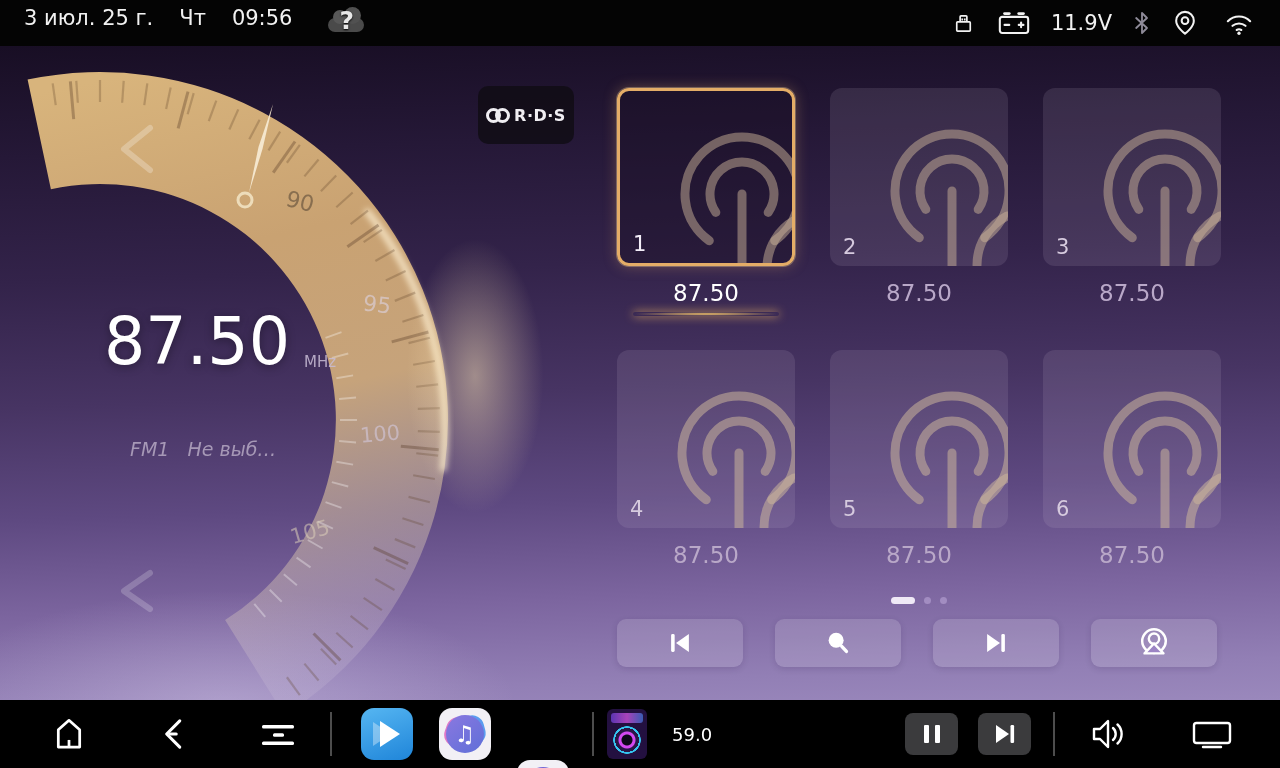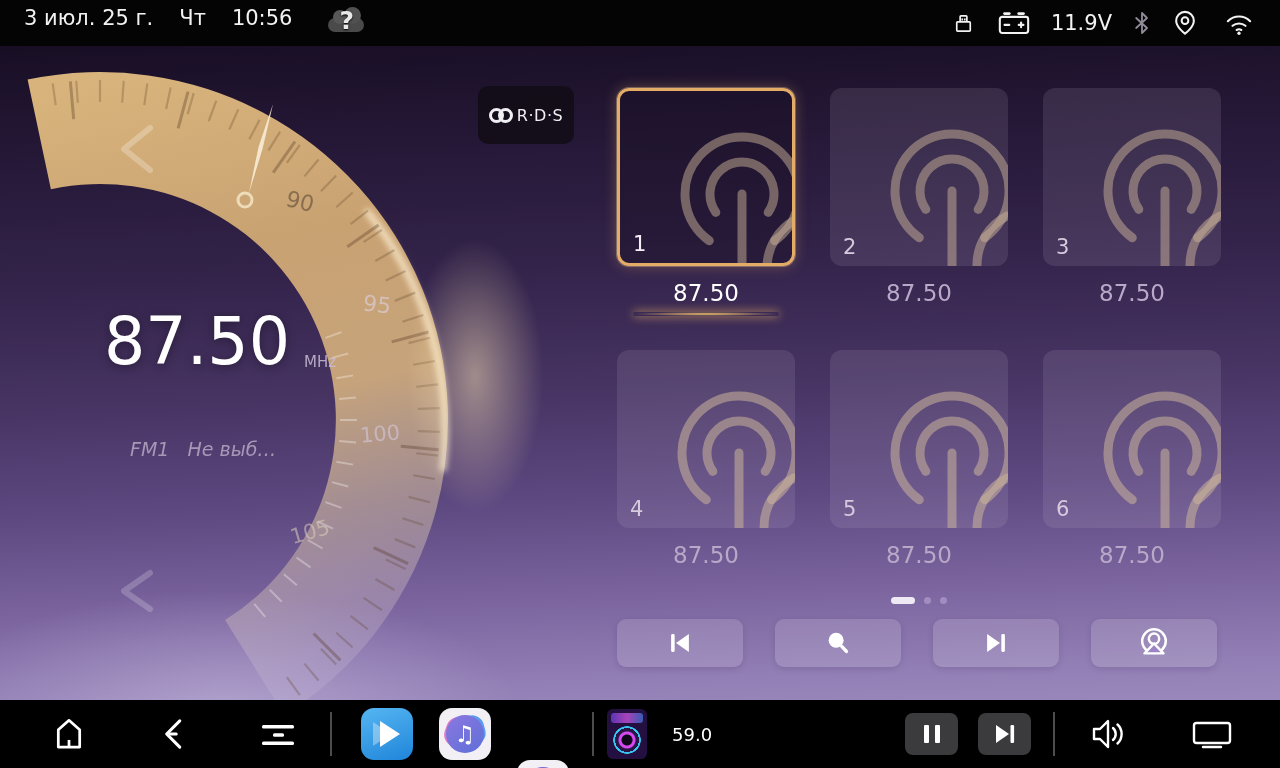--- a/index.html
+++ b/index.html
@@ -37,21 +37,21 @@
   .band-button { position:absolute; left:126px; top:416px; width:126px; height:58px; border-radius:12px;
     background:rgba(255,255,255,0.10); box-shadow:0 2px 8px rgba(0,0,0,0.15);
     color:#fff; font-size:31px; font-weight:bold; display:flex; align-items:center; justify-content:center; }
 
   
   .rds-badge { position:absolute; left:478px; top:40px; width:96px; height:58px; border-radius:10px;
     background:rgba(16,12,20,0.82); display:flex; align-items:center; justify-content:center; gap:2px; }
   .rds-rings { display:flex; }
   .rds-ring { width:15px; height:15px; border:3px solid #f0eef2; border-radius:50%; }
   .rds-ring + .rds-ring { margin-left:-6px; }
-  .rds-text { color:#f0eef2; font-size:16px; font-weight:normal; letter-spacing:0.5px; margin-left:2px; }
+  .rds-text { color:#f0eef2; font-size:16px; font-weight:bold; letter-spacing:0.5px; margin-left:2px; }
 
   
   .preset-grid { position:absolute; left:617px; top:42px; display:grid;
     grid-template-columns:repeat(3,178px); column-gap:35px; row-gap:0; }
   .preset-cell { width:178px; height:262px; display:flex; flex-direction:column; align-items:center; }
   .preset-tile { position:relative; width:178px; height:178px; border-radius:12px; overflow:hidden;
     background:rgba(205,193,220,0.13); }
   .preset-cell.active .preset-tile { background:rgba(24,16,34,0.40);
     border:3px solid #e4ad67; box-shadow:0 0 0 1px rgba(255,224,170,0.30), 0 0 14px rgba(226,171,102,0.35); }
   .preset-num { position:absolute; left:13px; bottom:7px; color:#d6cade; font-size:21px; }
@@ -96,21 +96,21 @@
 </style>
 </head>
 <body>
 
 <div class="screen">
 
   <div class="status-bar">
     <div class="sb-left">
       <span>3 июл. 25 г.</span>
       <span>Чт</span>
-      <span>10:56</span>
+      <span>09:56</span>
       <span class="weather-wrap">
         <span class="cloud"></span>
         <span class="weather-q">?</span>
       </span>
     </div>
     <div class="sb-right">
       <span class="sb-icon">
         <svg width="27" height="25" viewBox="0 0 32 28" fill="none" stroke="#f2f2f2" stroke-width="2" stroke-linejoin="round">
           <rect x="8" y="12" width="16" height="11" rx="1"></rect>
           <path d="M12,12 V6 a1,1 0 0 1 1,-1 h6 a1,1 0 0 1 1,1 v6"></path>

